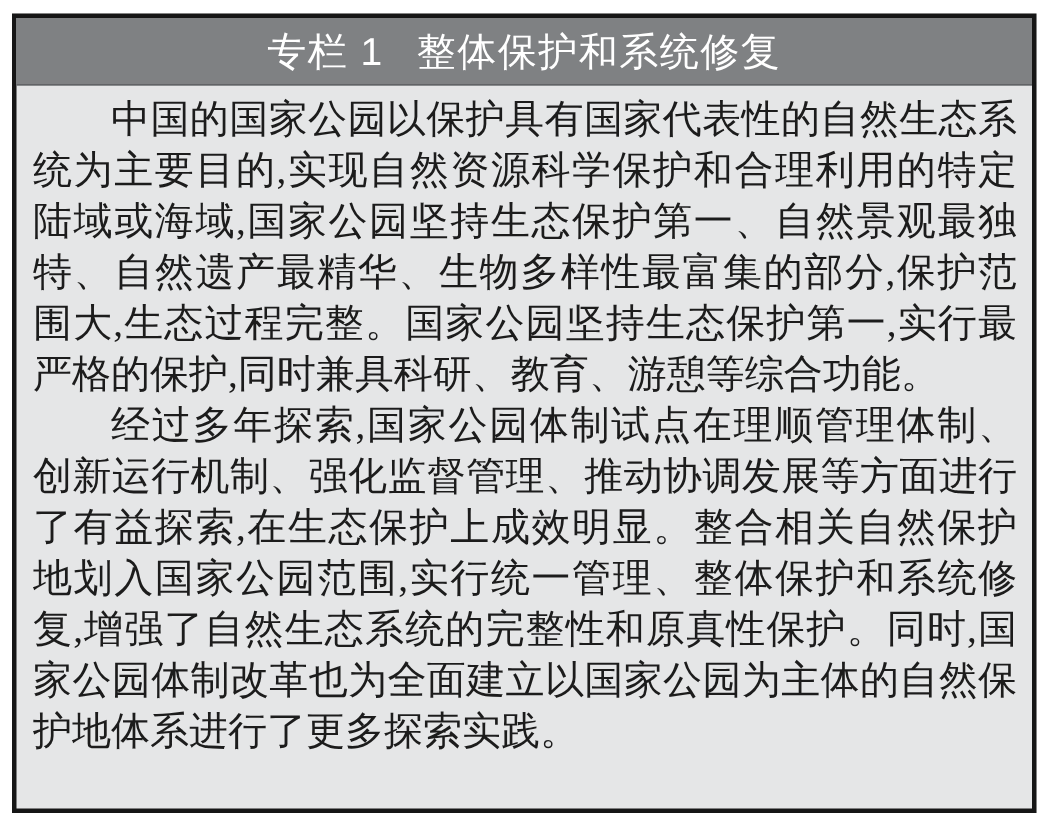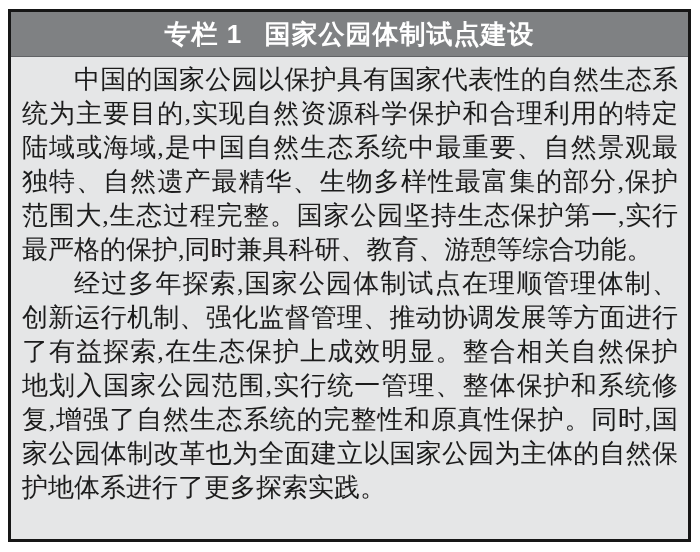--- a/index.html
+++ b/index.html
@@ -27,21 +27,21 @@
   .panel-header {
     height: 45px;
     box-sizing: border-box;
     background: #7f8183;
     border-bottom: 1px solid #616366;
     display: flex;
     align-items: center;
     justify-content: center;
     color: #ffffff;
     font-family: "Liberation Sans", "DejaVu Sans", sans-serif;
-    font-weight: bold;
+    font-weight: normal;
     font-size: 26px;
     letter-spacing: 1px;
   }
   .panel-header .header-title {
     margin-left: 0.85em;
   }
   .panel-body {
     box-sizing: border-box;
     padding: 6px 10px 0 11px;
     color: #1c1c1c;
@@ -54,19 +54,19 @@
     margin: 0;
     text-indent: 2em;
   }
 </style>
 </head>
 <body>
 
 <div class="panel">
   <div class="panel-header">
     <span class="header-label">专栏 1</span>
-    <span class="header-title">国家公园体制试点建设</span>
+    <span class="header-title">整体保护和系统修复</span>
   </div>
   <div class="panel-body">
-    <p>中国的国家公园以保护具有国家代表性的自然生态系统为主要目的,实现自然资源科学保护和合理利用的特定陆域或海域,是中国自然生态系统中最重要、自然景观最独特、自然遗产最精华、生物多样性最富集的部分,保护范围大,生态过程完整。国家公园坚持生态保护第一,实行最严格的保护,同时兼具科研、教育、游憩等综合功能。</p>
+    <p>中国的国家公园以保护具有国家代表性的自然生态系统为主要目的,实现自然资源科学保护和合理利用的特定陆域或海域,国家公园坚持生态保护第一、自然景观最独特、自然遗产最精华、生物多样性最富集的部分,保护范围大,生态过程完整。国家公园坚持生态保护第一,实行最严格的保护,同时兼具科研、教育、游憩等综合功能。</p>
     <p>经过多年探索,国家公园体制试点在理顺管理体制、创新运行机制、强化监督管理、推动协调发展等方面进行了有益探索,在生态保护上成效明显。整合相关自然保护地划入国家公园范围,实行统一管理、整体保护和系统修复,增强了自然生态系统的完整性和原真性保护。同时,国家公园体制改革也为全面建立以国家公园为主体的自然保护地体系进行了更多探索实践。</p>
   </div>
 </div>
 
 </body></html>

